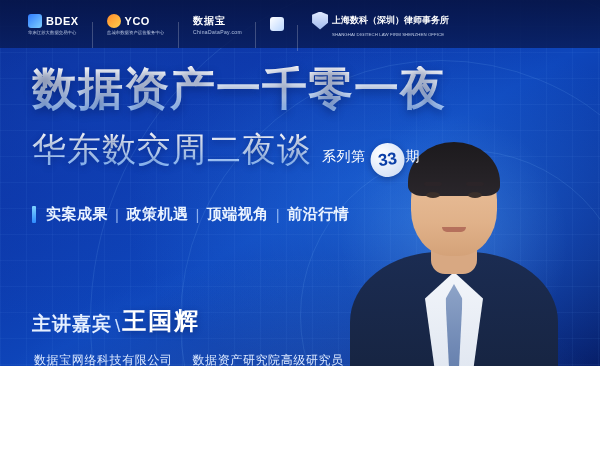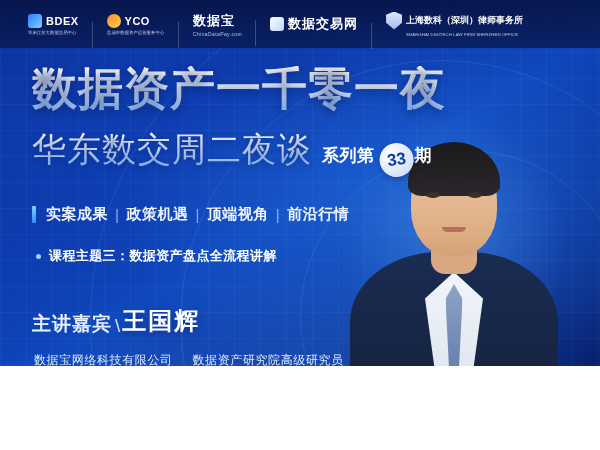--- a/index.html
+++ b/index.html
@@ -94,21 +94,21 @@
     width: 14px; height: 14px;
     border-radius: 3px;
     background: linear-gradient(135deg, #2f7bff, #7fd0ff);
     display: inline-block;
     flex: none;
   }
   .logo-mark.circle { border-radius: 50%; background: linear-gradient(135deg,#ff8a2b,#ffd04d); }
   .logo-mark.sq2 { background: linear-gradient(135deg,#ffffff,#b9d6ff); }
   .logo-cn-big {
     color: #ffffff;
-    font-size: 13px;
+    font-size: 10px;
     font-weight: bold;
     letter-spacing: 1px;
     white-space: nowrap;
   }
   .logo-cn-small {
     color: rgba(215,230,255,0.8);
     font-size: 5px;
     letter-spacing: 0.4px;
     white-space: nowrap;
     margin-top: 1px;
@@ -150,22 +150,22 @@
     font-weight: normal;
     letter-spacing: 1px;
     line-height: 1;
     background: linear-gradient(180deg, #ffffff 0%, #d8e9ff 50%, #8fc0ff 100%);
     -webkit-background-clip: text;
     background-clip: text;
     -webkit-text-fill-color: transparent;
     text-shadow: 0 2px 6px rgba(0,20,80,0.4);
   }
   .series-text {
-    font-size: 17px;
-    font-weight: bold;
+    font-size: 14px;
+    font-weight: normal;
     color: #ffffff;
     margin-left: 10px;
     letter-spacing: 0.5px;
   }
   .issue-badge {
     display: inline-flex;
     align-items: center;
     justify-content: center;
     width: 34px; height: 34px;
     border-radius: 50%;
@@ -392,21 +392,20 @@
     </div>
 
     <div class="logo-item sep">
       <div class="logo-cn-big">数据宝</div>
       <div class="logo-cn-small">ChinaDataPay.com</div>
     </div>
 
     <div class="logo-item sep">
       <div class="logo-main">
         <span class="logo-mark sq2"></span>
-        <span class="logo-cn-big">数据交易网</span>
       </div>
     </div>
 
     <div class="logo-item">
       <div class="logo-main">
         <span class="logo-shield"></span>
         <span style="font-size:9px;letter-spacing:0;">上海数科（深圳）律师事务所</span>
       </div>
       <div class="logo-sub" style="margin-left:20px;">SHANGHAI DIGITECH LAW FIRM SHENZHEN OFFICE</div>
     </div>
@@ -441,24 +440,20 @@
     <span class="bar"></span>
     <span>实案成果</span>
     <span class="kw-sep">|</span>
     <span>政策机遇</span>
     <span class="kw-sep">|</span>
     <span>顶端视角</span>
     <span class="kw-sep">|</span>
     <span>前沿行情</span>
   </div>
 
-  <div class="topic-line">
-    <span class="dot"></span>
-    <span>课程主题三：数据资产盘点全流程讲解</span>
-  </div>
 
   <div class="speaker-row">
     <span class="speaker-label">主讲嘉宾</span>
     <span class="speaker-slash">\</span>
     <span class="speaker-name">王国辉</span>
   </div>
 
   <div class="speaker-affil">
     <span>数据宝网络科技有限公司</span>
     <span class="gap"></span>

